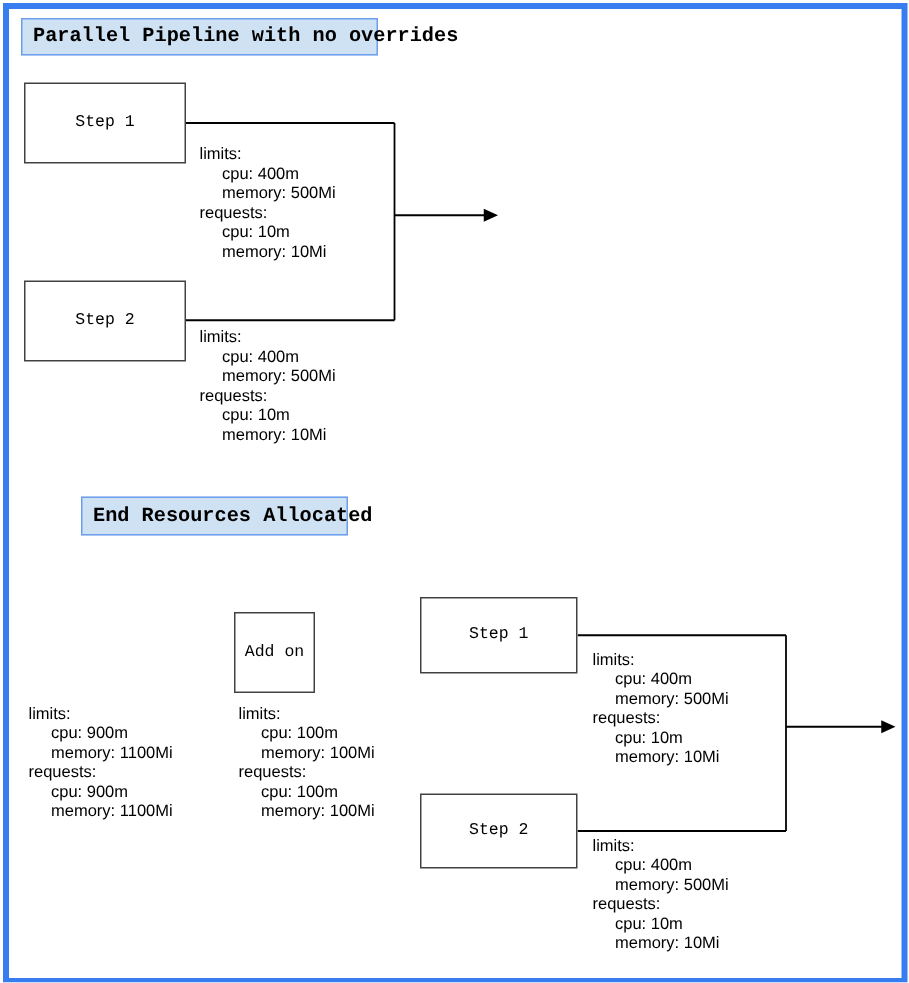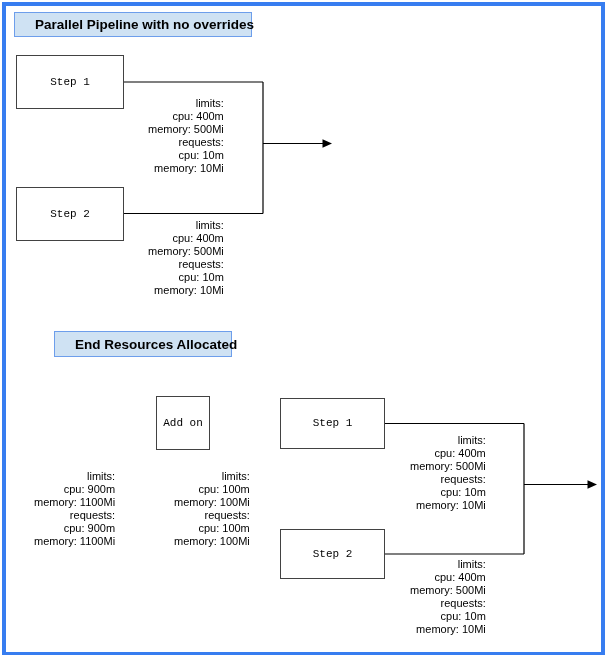--- a/index.html
+++ b/index.html
@@ -18,45 +18,45 @@
     width: 595px; height: 646px;
     border: 4px solid #377df0;
   }
   .title-box {
     position: absolute;
     box-sizing: border-box;
     background: #cfe2f3;
     border: 1px solid #6d9eeb;
     display: flex;
     align-items: center;
-    padding: 0 0 0 20px;
+    padding: 0 0 0 7px;
     font-size: 13.5px;
     font-weight: bold;
     white-space: nowrap;
+    font-family: Liberation Mono, monospace;
   }
   .node {
     position: absolute;
     box-sizing: border-box;
     background: #ffffff;
     border: 1.5px solid #424242;
     display: flex;
     flex-direction: column;
     align-items: center;
     justify-content: center;
     font-size: 11px;
     line-height: 15px;
     text-align: center;
     font-family: Liberation Mono, monospace;
   }
   .res-block {
     position: absolute;
     font-size: 11px;
     line-height: 13px;
     white-space: nowrap;
-    text-align: right;
   }
   .rl { display: block; }
   .rl.ind { padding-left: 15px; }
   #connectors {
     position: absolute;
     left: 0; top: 0;
     pointer-events: none;
   }
 </style>
 </head>
@@ -109,21 +109,21 @@
     <span class="rl">requests:</span>
     <span class="rl ind">cpu: 10m</span>
     <span class="rl ind">memory: 10Mi</span>
   </div>
 
   <div class="title-box" style="left:15px; top:331px; width:178px; height:26px;margin-left:39px;">
     <span>End Resources Allocated</span>
   </div>
 
 
-  <div class="node" style="left:156px; top:396px; width:54px; height:54px;">
+  <div class="node" style="left:156px; top:408px; width:54px; height:54px;">
     <span>Add on</span>
   </div>
 
   <div class="res-block" style="left:19px; top:470px;">
     <span class="rl">limits:</span>
     <span class="rl ind">cpu: 900m</span>
     <span class="rl ind">memory: 1100Mi</span>
     <span class="rl">requests:</span>
     <span class="rl ind">cpu: 900m</span>
     <span class="rl ind">memory: 1100Mi</span>

